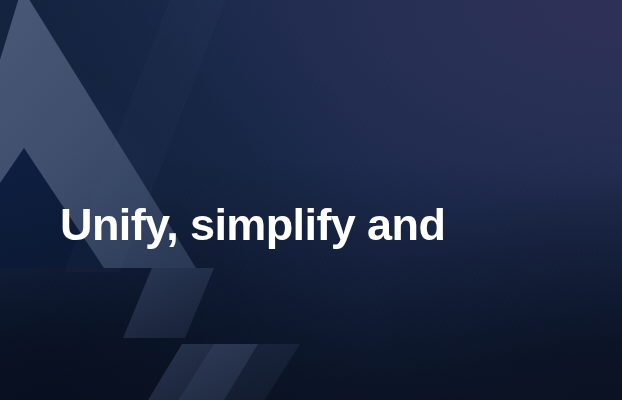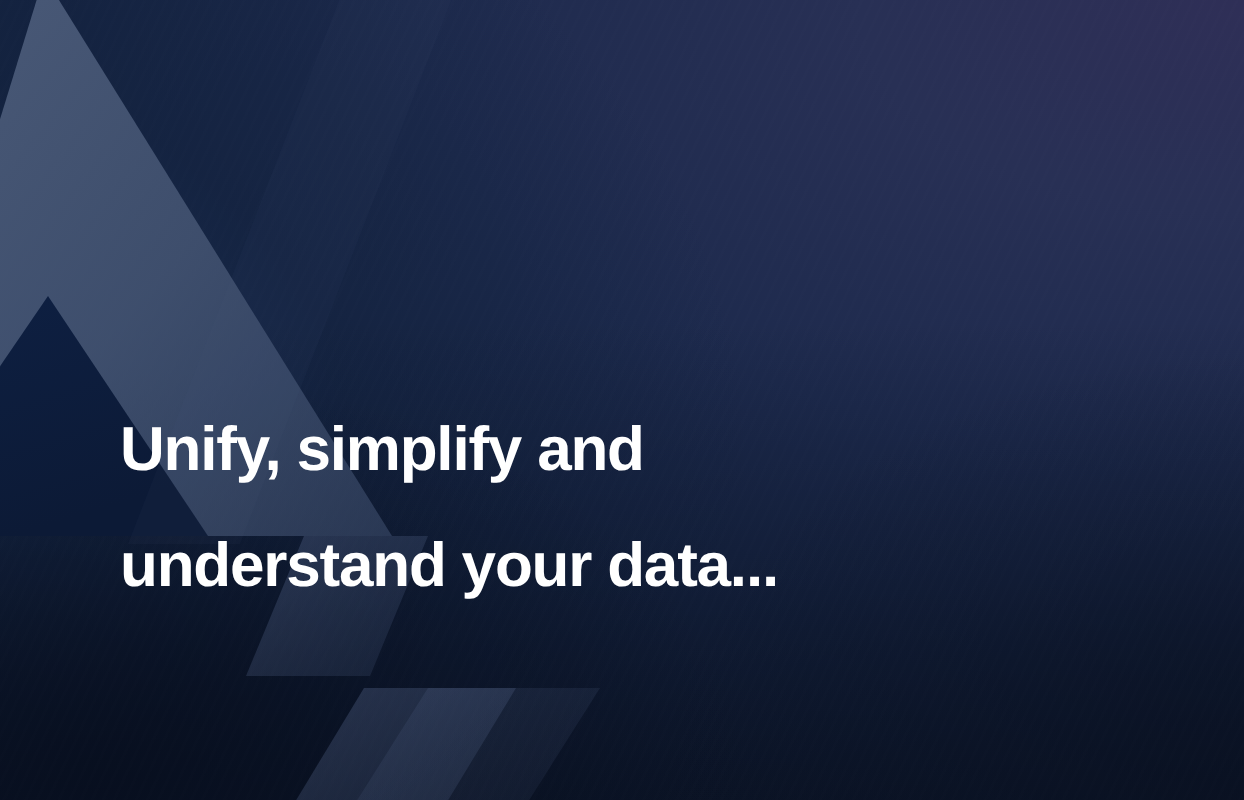--- a/index.html
+++ b/index.html
@@ -84,21 +84,21 @@
   }
 
   
   .headline {
     position: absolute;
     left: 60px;
     top: 196px;
     width: 540px;
     color: #ffffff;
     font-weight: bold;
-    font-size: 31px;
+    font-size: 45px;
     line-height: 58px;
     letter-spacing: -0.6px;
     white-space: nowrap;
   }
   .headline .line {
     display: block;
   }
 </style>
 </head>
 <body>
@@ -145,16 +145,15 @@
       </g>
 
       <g>
         <path d="M 172 -6 L 228 -6 L 120 272 L 64 272 Z" fill="#5a6a8d" opacity="0.06"></path>
       </g>
     </svg>
   </div>
 
   <div class="headline">
     <span class="line">Unify, simplify and</span>
-    <span class="line">understand your data...</span>
   </div>
 
 </div>
 
 </body></html>

